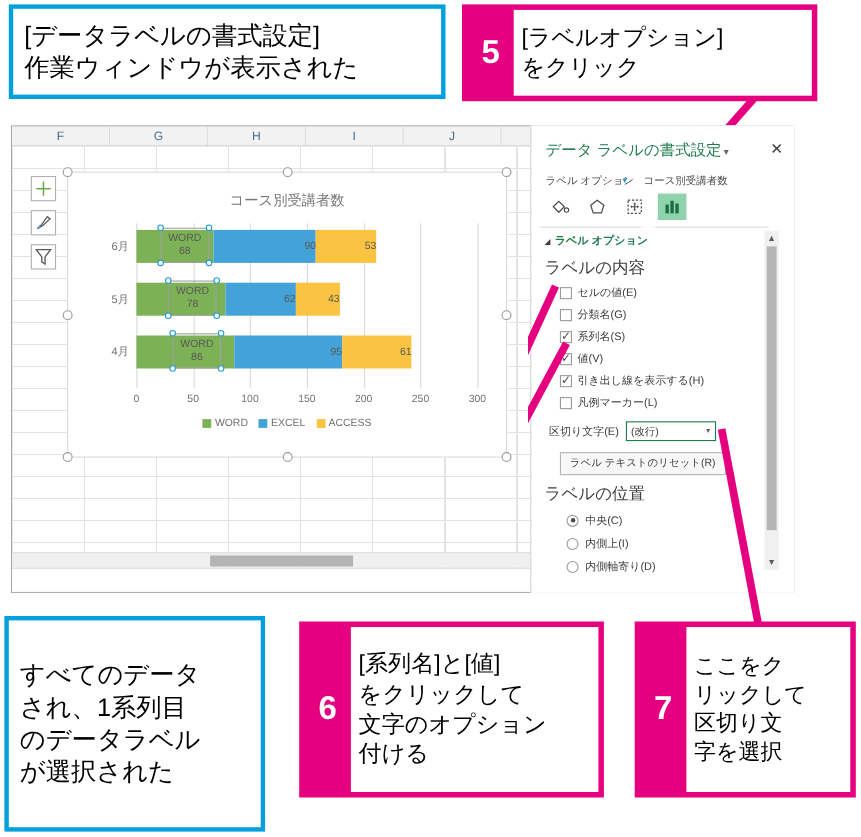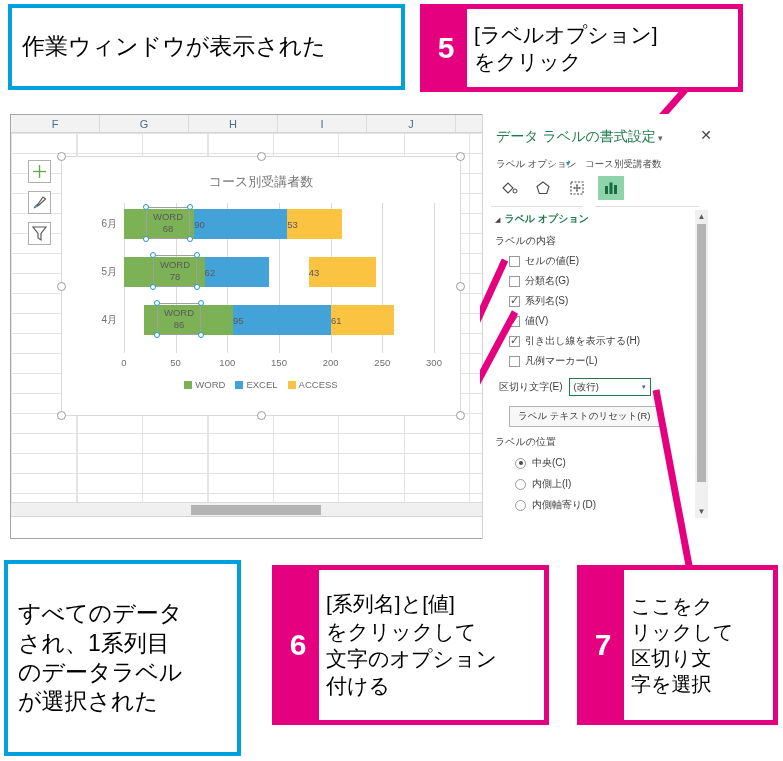--- a/index.html
+++ b/index.html
@@ -138,21 +138,21 @@
     text-align: right;
     padding-right: 7px;
     font-size: 10px;
     color: #6f6f6f;
   }
   .barrow { position: absolute; left: 0; height: 30px; display: flex; }
   .seg { height: 100%; position: relative; }
   .seg .val {
     position: absolute; left: 0; right: 0; top: 50%;
     transform: translateY(-50%);
-    text-align: left;
+    text-align: right;
     font-size: 9.5px;
     color: #5a5a5a;
   }
   .xaxis {
     position: absolute;
     left: 62px; top: 200px; width: 310px;
   }
   .xtick {
     position: absolute;
     font-size: 9.5px; color: #6f6f6f;
@@ -242,21 +242,21 @@
     width: 0; height: 0;
     border-left: 7px solid transparent;
     border-right: 7px solid transparent;
     border-bottom: 7px solid #ffffff;
   }
   #section {
     position: absolute; left: 12px; top: 98px; width: 200px;
   }
   .sechdr { font-size: 10px; color: #1f7a4d; font-weight: bold; }
   .sechdr .tri { display: inline-block; font-size: 7px; margin-right: 4px; color: #3f3f3f; }
-  .subhdr { font-size: 10px; color: #3c3c3c; margin-top: 8px; }
+  .subhdr { font-size: 15px; color: #3c3c3c; margin-top: 8px; }
   .cbrow { display: flex; align-items: center; gap: 5px; margin-top: 6px; padding-left: 14px; }
   .cb {
     width: 11px; height: 11px; border: 1px solid #9a9a9a; background: #fff;
     position: relative; flex: 0 0 auto;
   }
   .cb.checked::after {
     content: "✓"; position: absolute; left: 0px; top: -3px;
     font-size: 11px; color: #4a4a4a;
   }
   .cblabel { font-size: 10px; color: #3c3c3c; }
@@ -294,20 +294,21 @@
   }
   #panescroll .thumb { position: absolute; left: 2px; top: 14px; width: 9px; height: 258px; background: #b4b4b4; }
   #panescroll .arr { position: absolute; left: 0; width: 13px; height: 13px; font-size: 8px; color: #5a5a5a; text-align: center; line-height: 13px; }
 </style>
 </head>
 <body>
 
 <div id="page">
 
   <div class="callout-blue" style="left:8px; top:4px; width:397px; height:86px;">
+    <div class="line">[データラベルの書式設定]</div>
     <div class="line">作業ウィンドウが表示された</div>
   </div>
 
   <svg class="leader" style="left:590px; top:88px;" width="130" height="100" viewBox="0 0 130 100">
     <line x1="95" y1="2" x2="12" y2="96" stroke="#e5007f" stroke-width="7"></line>
   </svg>
   <div class="callout-pink" style="left:420px; top:4px; width:323px; height:88px;">
     <div class="num">5</div>
     <div class="body">
       <div class="line">[ラベルオプション]</div>
@@ -380,27 +381,27 @@
               <span class="val">53</span>
             </div>
           </div>
 
           <div class="catlabel" style="top:62px;">5月</div>
           <div class="barrow" style="top:54px;">
             <div class="seg" style="width:80.6px; background:#7cb155;"></div>
             <div class="seg" style="width:64.1px; background:#43a2d7;">
               <span class="val">62</span>
             </div>
-            <div class="seg" style="width:67px; background:#fac341;margin-left:40px;">
+            <div class="seg" style="width:40px; background:#fac341;">
               <span class="val">43</span>
             </div>
           </div>
 
           <div class="catlabel" style="top:110px;">4月</div>
-          <div class="barrow" style="top:102px;margin-left:20px;">
+          <div class="barrow" style="top:102px;">
             <div class="seg" style="width:88.9px; background:#7cb155;"></div>
             <div class="seg" style="width:98.2px; background:#43a2d7;">
               <span class="val">95</span>
             </div>
             <div class="seg" style="width:63.1px; background:#fac341;">
               <span class="val">61</span>
             </div>
           </div>
 
           <div class="dlabel" style="left:22px; top:4px; width:44px; height:32px;">

